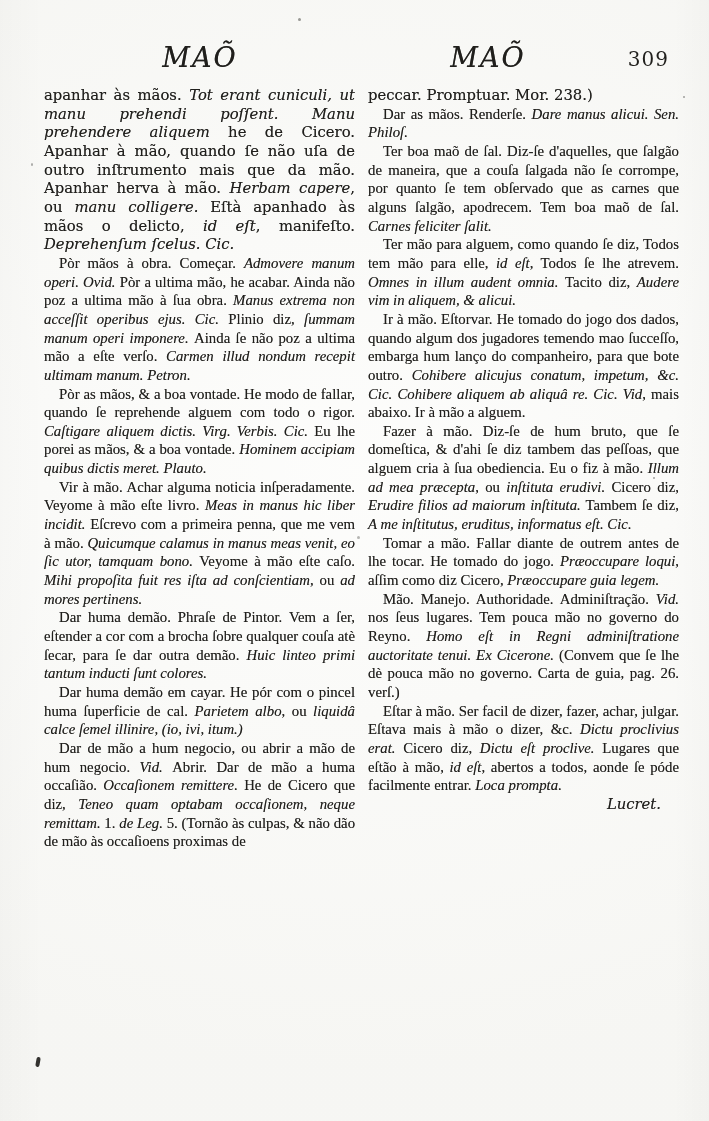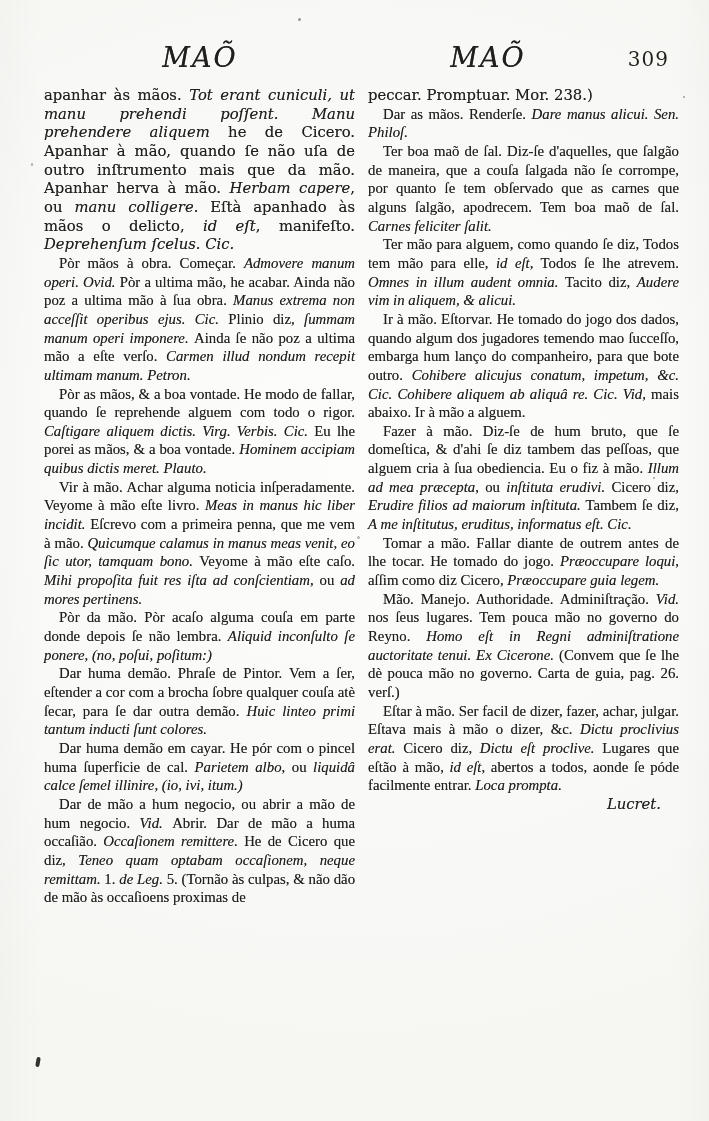--- a/index.html
+++ b/index.html
@@ -85,21 +85,20 @@
   <span class="running-head rh-right">MAÕ</span>
   <span class="page-number">309</span>
 </div>
 
 <div class="columns">
   <div class="col">
       <p class="par"><span>apanhar às mãos. </span><i>Tot erant cuniculi, ut manu prehendi poſſent. Manu prehendere aliquem </i><span>he de Cicero. Apanhar à mão, quando ſe não uſa de outro inſtrumento mais que da mão. Apanhar herva à mão. </span><i>Herbam capere</i><span>, ou </span><i>manu colligere. </i><span>Eſtà apanhado às mãos o delicto, </span><i>id eſt</i><span>, manifeſto. </span><i>Deprehenſum ſcelus. Cic.</i></p>
       <p class="par ind"><span>Pòr mãos à obra. Começar. </span><i>Admovere manum operi. Ovid. </i><span>Pòr a ultima mão, he acabar. Ainda não poz a ultima mão à ſua obra. </span><i>Manus extrema non acceſſit operibus ejus. Cic. </i><span>Plinio diz, </span><i>ſummam manum operi imponere. </i><span>Ainda ſe não poz a ultima mão a eſte verſo. </span><i>Carmen illud nondum recepit ultimam manum. Petron.</i></p>
       <p class="par ind"><span>Pòr as mãos, &amp; a boa vontade. He modo de fallar, quando ſe reprehende alguem com todo o rigor. </span><i>Caſtigare aliquem dictis. Virg. Verbis. Cic. </i><span>Eu lhe porei as mãos, &amp; a boa vontade. </span><i>Hominem accipiam quibus dictis meret. Plauto.</i></p>
       <p class="par ind"><span>Vir à mão. Achar alguma noticia inſperadamente. Veyome à mão eſte livro. </span><i>Meas in manus hic liber incidit. </i><span>Eſcrevo com a primeira penna, que me vem à mão. </span><i>Quicumque calamus in manus meas venit, eo ſic utor, tamquam bono. </i><span>Veyome à mão eſte caſo. </span><i>Mihi propoſita fuit res iſta ad conſcientiam</i><span>, ou </span><i>ad mores pertinens.</i></p>
-      <p class="par ind"><span>Pòr da mão. Pòr acaſo alguma couſa em parte donde depois ſe não lembra. </span><i>Aliquid inconſulto ſe ponere, (no, poſui, poſitum:)</i></p>
       <p class="par ind"><span>Dar huma demão. Phraſe de Pintor. Vem a ſer, eſtender a cor com a brocha ſobre qualquer couſa atè ſecar, para ſe dar outra demão. </span><i>Huic linteo primi tantum inducti ſunt colores.</i></p>
       <p class="par ind"><span>Dar huma demão em cayar. He pór com o pincel huma ſuperficie de cal. </span><i>Parietem albo</i><span>, ou </span><i>liquidâ calce ſemel illinire, (io, ivi, itum.)</i></p>
       <p class="par ind"><span>Dar de mão a hum negocio, ou abrir a mão de hum negocio. </span><i>Vid. </i><span>Abrir. Dar de mão a huma occaſião. </span><i>Occaſionem remittere. </i><span>He de Cicero que diz, </span><i>Teneo quam optabam occaſionem, neque remittam. </i><span>1. </span><i>de Leg. </i><span>5. (Tornão às culpas, &amp; não dão de mão às occaſioens proximas de</span></p>
     </div>
   <div class="col">
 
   <p class="par"><span>peccar. Promptuar. Mor. 238.)</span></p>
       <p class="par ind"><span>Dar as mãos. Renderſe. </span><i>Dare manus alicui. Sen. Philoſ.</i></p>
       <p class="par ind"><span>Ter boa maõ de ſal. Diz-ſe d'aquelles, que ſalgão de maneira, que a couſa ſalgada não ſe corrompe, por quanto ſe tem obſervado que as carnes que alguns ſalgão, apodrecem. Tem boa maõ de ſal. </span><i>Carnes feliciter ſalit.</i></p>
       <p class="par ind"><span>Ter mão para alguem, como quando ſe diz, Todos tem mão para elle, </span><i>id eſt</i><span>, Todos ſe lhe atrevem. </span><i>Omnes in illum audent omnia. </i><span>Tacito diz, </span><i>Audere vim in aliquem, &amp; alicui.</i></p>

